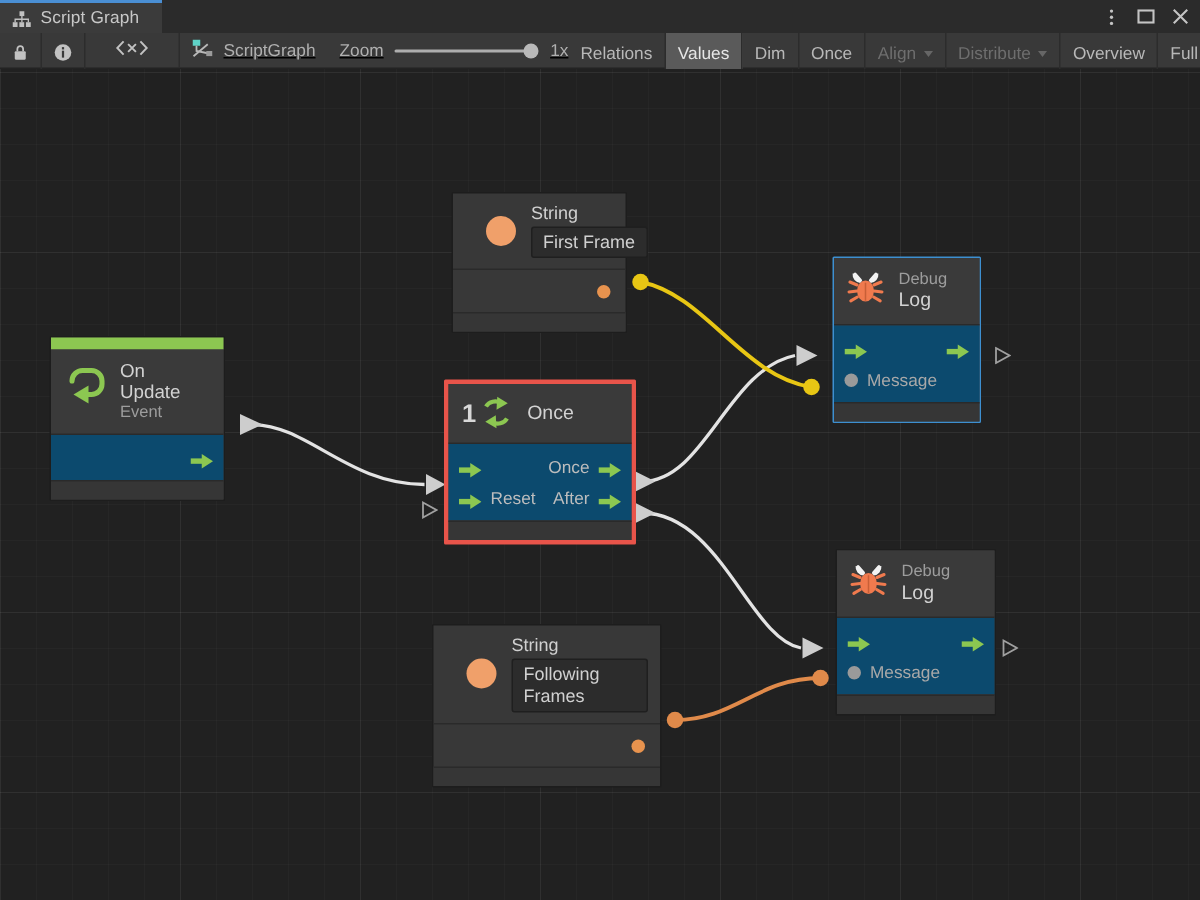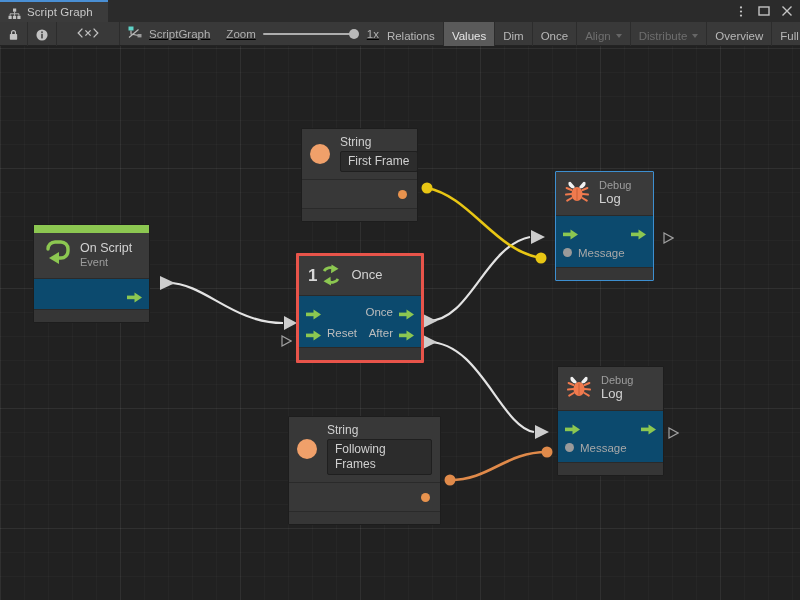--- a/index.html
+++ b/index.html
@@ -127,21 +127,21 @@
 
   .ext-port { position: absolute; display: block; }
 
   
   .str-field {
     background: #2c2c2c; border: 1px solid #1f1f1f; border-radius: 2px;
     padding: 2px 7px; font-size: 12px; color: #d0d0d0;
     min-width: 78px; line-height: 1.25;
   }
   .str-circle { width: 20px; height: 20px; border-radius: 50%; background: #f0a06a; flex: none; }
-  .str-head { display: flex; align-items: center; gap: 10px; padding: 6px 8px 7px 8px; }
+  .str-head { display: flex; align-items: center; gap: 10px; padding: 6px 8px 7px 22px; }
   .str-col { display: flex; flex-direction: column; gap: 2px; align-items: flex-start; }
   .str-title { font-size: 12px; color: #d0d0d0; }
 
   .out-row { display: flex; align-items: center; justify-content: flex-end;
              height: 29px; padding: 0 10px; }
 </style>
 </head>
 <body>
 
 <div id="app">
@@ -291,21 +291,21 @@
     <div class="node" style="left:33px; top:178px; width:117px;">
       <div class="node-accent" style="background:#8cc751;"></div>
       <div class="node-head">
         <span>
           <svg viewBox="0 0 28 26" width="28" height="26">
             <path d="M5 9 a7 7 0 0 1 7-7 h6 a7 7 0 0 1 7 7 v2 a7 7 0 0 1 -7 7 h-4" fill="none" stroke="#8cc751" stroke-width="3.4" stroke-linecap="round"></path>
             <polygon points="16,12 16,24 6,18" fill="#8cc751"></polygon>
           </svg>
         </span>
         <span class="node-titles">
-          <span class="node-title small">On Script</span>
+          <span class="node-title small">On Update</span>
           <span class="node-sub">Event</span>
         </span>
       </div>
       <div class="node-ports">
         <div class="port-row">
           <span></span>
           <span class="port-side">
             <span class="arrow-green">
               <svg viewBox="0 0 15 11" width="15" height="11">
                 <rect x="0" y="3.6" width="8.5" height="3.6" fill="#8cc751"></rect>

